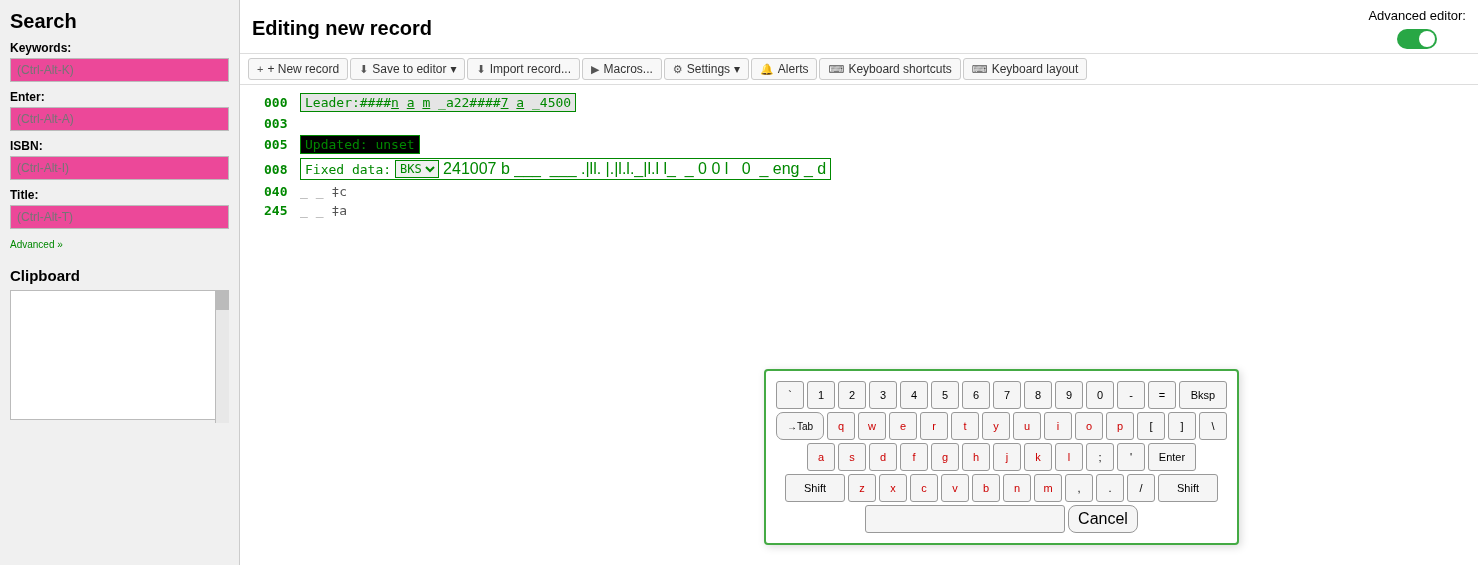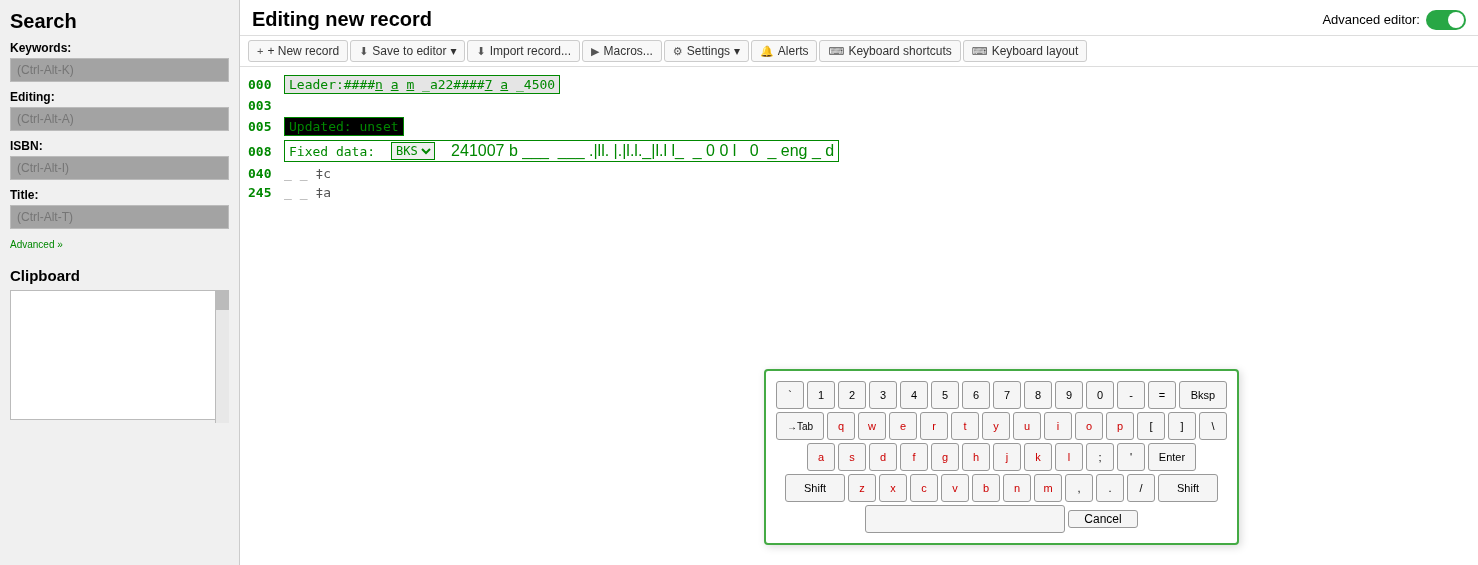--- a/index.html
+++ b/index.html
@@ -14,21 +14,21 @@
       padding: 10px;
       overflow-y: auto;
     }
     #sidebar h2 { font-size: 20px; font-weight: bold; margin-bottom: 8px; }
     #sidebar label { display: block; font-weight: bold; margin-top: 8px; margin-bottom: 3px; font-size: 12px; }
     #sidebar input[type="text"] {
       width: 100%;
       padding: 4px 6px;
       border: 1px solid #bbb;
       font-size: 12px;
-      background: #a3a3a3;
+      background: #ec4899;
     }
     #sidebar .advanced-link { color: #008800; font-size: 10px; margin-top: 10px; display: inline-block; cursor: pointer; }
     #sidebar h3 { font-size: 15px; font-weight: bold; margin-top: 16px; margin-bottom: 6px; }
     #sidebar .clipboard-area {
       width: 100%;
       height: 130px;
       border: 1px solid #bbb;
       background: #fff;
       resize: none;
       font-size: 12px;
@@ -65,20 +65,21 @@
       justify-content: space-between;
       padding: 8px 12px 4px 12px;
       border-bottom: 1px solid #ddd;
     }
     #header h1 { font-size: 20px; font-weight: bold; }
     .advanced-editor-toggle {
       display: flex;
       align-items: center;
       gap: 6px;
       font-size: 13px;
+      flex-direction: column;
     }
     .toggle-switch {
       width: 40px; height: 20px;
       background: #28a745;
       border-radius: 10px;
       position: relative;
       display: inline-block;
       cursor: pointer;
     }
     .toggle-switch::after {
@@ -111,21 +112,21 @@
       border-radius: 3px;
       color: #333;
       white-space: nowrap;
     }
     .toolbar-btn .icon { font-size: 11px; color: #555; }
 
     
     #editor-area {
       flex: 1;
       overflow-y: auto;
-      padding: 8px 8px;
+      padding: 8px 24px;
       position: relative;
     }
 
     .record-line {
       display: flex;
       align-items: baseline;
       margin-bottom: 4px;
       font-family: monospace;
       font-size: 13px;
     }
@@ -156,21 +157,21 @@
       display: inline-block;
       background: #000000;
       color: #008800;
     }
     .fixed-data-box {
       border: 1px solid #008800;
       padding: 1px 4px;
       display: inline-flex;
       align-items: center;
       background: #fff;
-      gap: 16px;
+      gap: 4px;
     }
     .subfield { color: #555; margin-left: 4px; }
     .indicators { color: #888; margin-right: 4px; }
 
     
     #keyboard-popup {
       position: absolute;
       bottom: 20px;
       left: 50%;
       transform: translateX(-20%);
@@ -211,41 +212,41 @@
     }
     .kb-space {
       width: 200px;
       height: 28px;
       border: 1px solid #999;
       background: #f5f5f5;
       border-radius: 3px;
     }
     .kb-cancel-btn {
       min-width: 70px;
-      height: 18px;
+      height: 28px;
       border: 1px solid #999;
       background: #f5f5f5;
-      border-radius: 3px;
-      font-size: 12px;
+      border-radius: 8px;
+      font-size: 16px;
       cursor: pointer;
       display: flex;
       align-items: center;
       justify-content: center;
     }
   </style>
 </head>
 <body>
 
 <div id="sidebar">
   <h2>Search</h2>
 
   <label>Keywords:</label>
   <input type="text" placeholder="(Ctrl-Alt-K)" style="">
 
-  <label>Editing:</label>
+  <label>Enter:</label>
   <input type="text" placeholder="(Ctrl-Alt-A)" style="">
 
   <label>ISBN:</label>
   <input type="text" placeholder="(Ctrl-Alt-I)" style="">
 
   <label>Title:</label>
   <input type="text" placeholder="(Ctrl-Alt-T)" style="">
 
   <a class="advanced-link">Advanced »</a>
 
@@ -364,21 +365,21 @@
         <div class="kb-key">7</div>
         <div class="kb-key">8</div>
         <div class="kb-key">9</div>
         <div class="kb-key">0</div>
         <div class="kb-key">-</div>
         <div class="kb-key">=</div>
         <div class="kb-key wide">Bksp</div>
       </div>
 
       <div class="kb-row">
-        <div class="kb-key wide" style="font-size:10px;">→Tab</div>
+        <div class="kb-key wide" style="font-size:10px;border-radius:7px;">→Tab</div>
         <div class="kb-key red-text">q</div>
         <div class="kb-key red-text">w</div>
         <div class="kb-key red-text">e</div>
         <div class="kb-key red-text">r</div>
         <div class="kb-key red-text">t</div>
         <div class="kb-key red-text">y</div>
         <div class="kb-key red-text">u</div>
         <div class="kb-key red-text">i</div>
         <div class="kb-key red-text">o</div>
         <div class="kb-key red-text">p</div>

